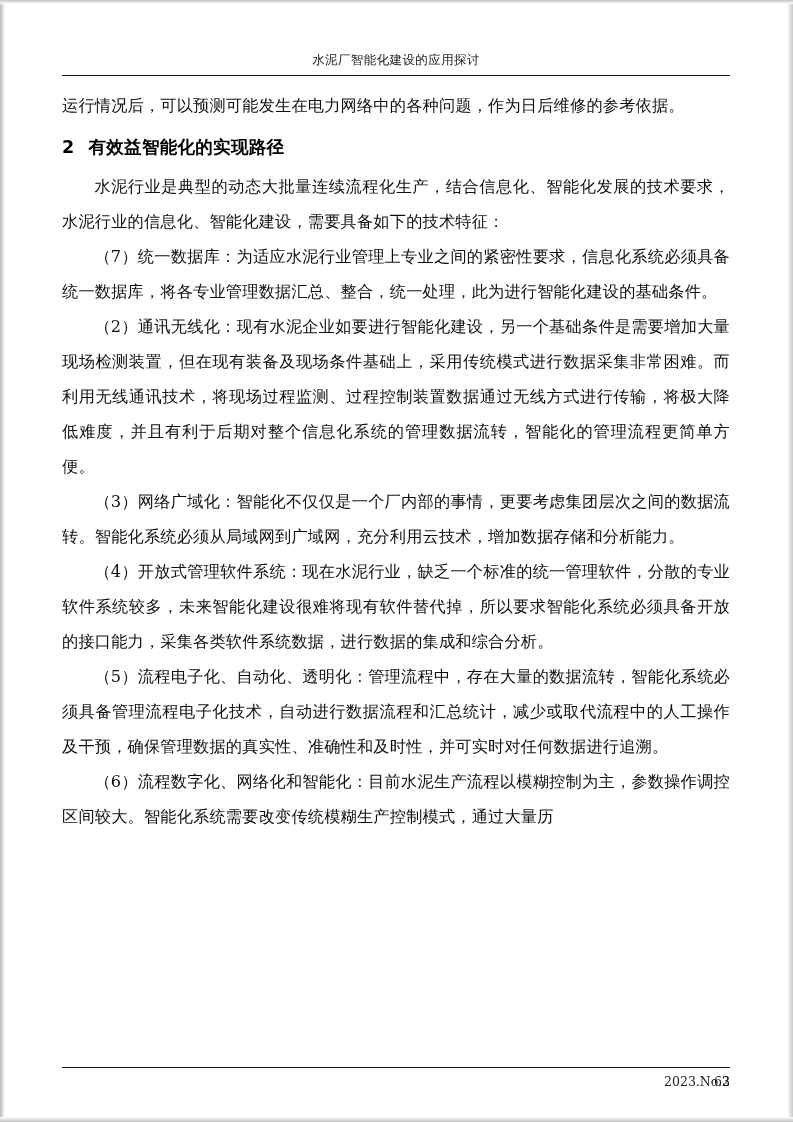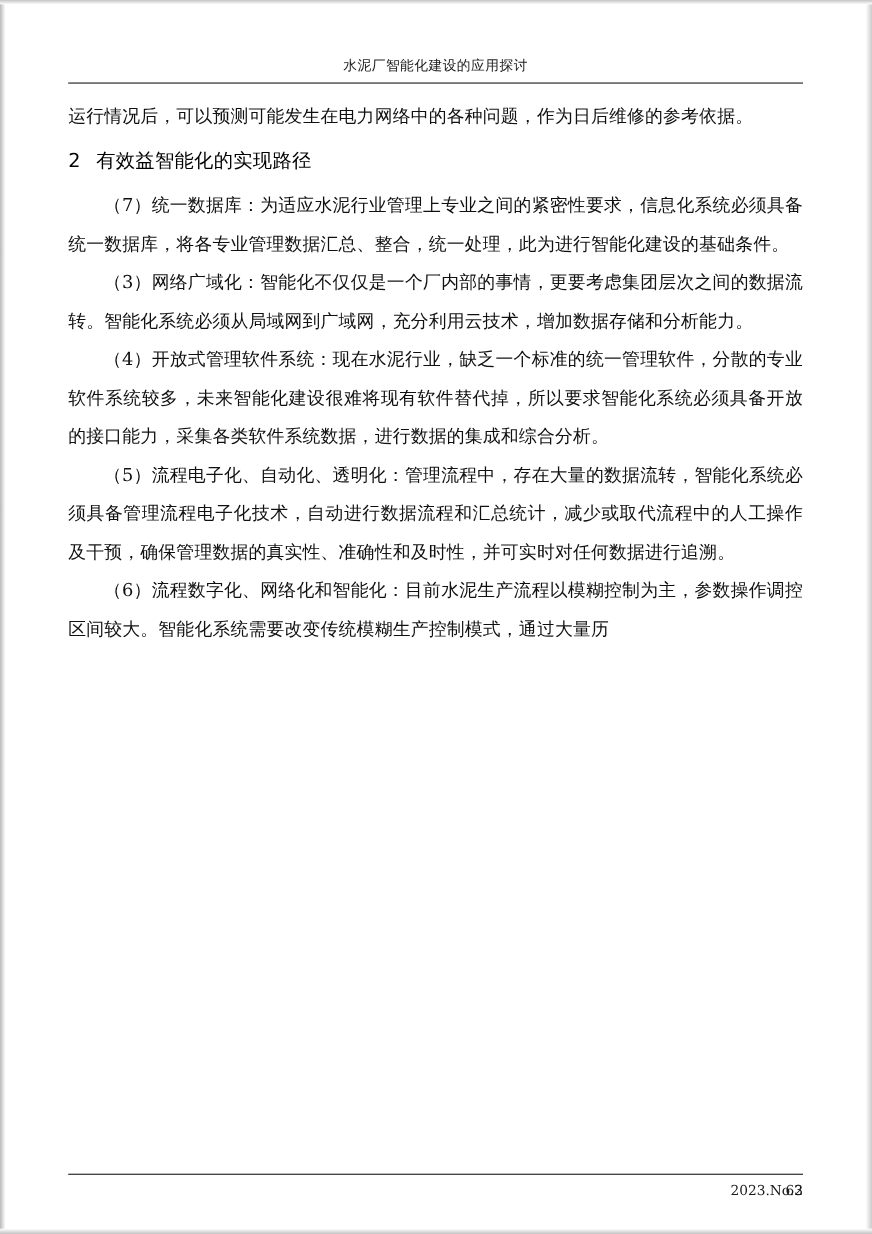--- a/index.html
+++ b/index.html
@@ -77,21 +77,21 @@
   }
   .indent {
     text-indent: 2em;
   }
   .noindent {
     text-indent: 0;
   }
 
   .section-heading {
     font-size: 17.5px;
-    font-weight: normal;
+    font-weight: bold;
     line-height: 40px;
     margin: 4px 0 2px 0;
     letter-spacing: 0.3px;
     font-family: "DejaVu Sans", "Liberation Sans", sans-serif;
   }
   .section-heading .num {
     margin-right: 14px;
   }
 
   .footer {
@@ -137,21 +137,23 @@
 
     <div class="header-title">水泥厂智能化建设的应用探讨</div>
     <hr class="header-rule">
 
     <p class="noindent">运行情况后，可以预测可能发生在电力网络中的各种问题，作为日后维修的参考依据。</p>
 
     <div class="section-heading">
       <span class="num">2</span><span>有效益智能化的实现路径</span>
     </div>
 
+    <p class="indent">水泥行业是典型的动态大批量连续流程化生产，结合信息化、智能化发展的技术要求，水泥行业的信息化、智能化建设，需要具备如下的技术特征：</p>
     <p class="indent">（7）统一数据库：为适应水泥行业管理上专业之间的紧密性要求，信息化系统必须具备统一数据库，将各专业管理数据汇总、整合，统一处理，此为进行智能化建设的基础条件。</p>
+    <p class="indent">（2）通讯无线化：现有水泥企业如要进行智能化建设，另一个基础条件是需要增加大量现场检测装置，但在现有装备及现场条件基础上，采用传统模式进行数据采集非常困难。而利用无线通讯技术，将现场过程监测、过程控制装置数据通过无线方式进行传输，将极大降低难度，并且有利于后期对整个信息化系统的管理数据流转，智能化的管理流程更简单方便。</p>
     <p class="indent">（3）网络广域化：智能化不仅仅是一个厂内部的事情，更要考虑集团层次之间的数据流转。智能化系统必须从局域网到广域网，充分利用云技术，增加数据存储和分析能力。</p>
     <p class="indent">（4）开放式管理软件系统：现在水泥行业，缺乏一个标准的统一管理软件，分散的专业软件系统较多，未来智能化建设很难将现有软件替代掉，所以要求智能化系统必须具备开放的接口能力，采集各类软件系统数据，进行数据的集成和综合分析。</p>
     <p class="indent">（5）流程电子化、自动化、透明化：管理流程中，存在大量的数据流转，智能化系统必须具备管理流程电子化技术，自动进行数据流程和汇总统计，减少或取代流程中的人工操作及干预，确保管理数据的真实性、准确性和及时性，并可实时对任何数据进行追溯。</p>
     <p class="indent">（6）流程数字化、网络化和智能化：目前水泥生产流程以模糊控制为主，参数操作调控区间较大。智能化系统需要改变传统模糊生产控制模式，通过大量历</p>
 
   </div>
 
   <div class="footer">
     <hr class="footer-rule">
     <div class="footer-row">

